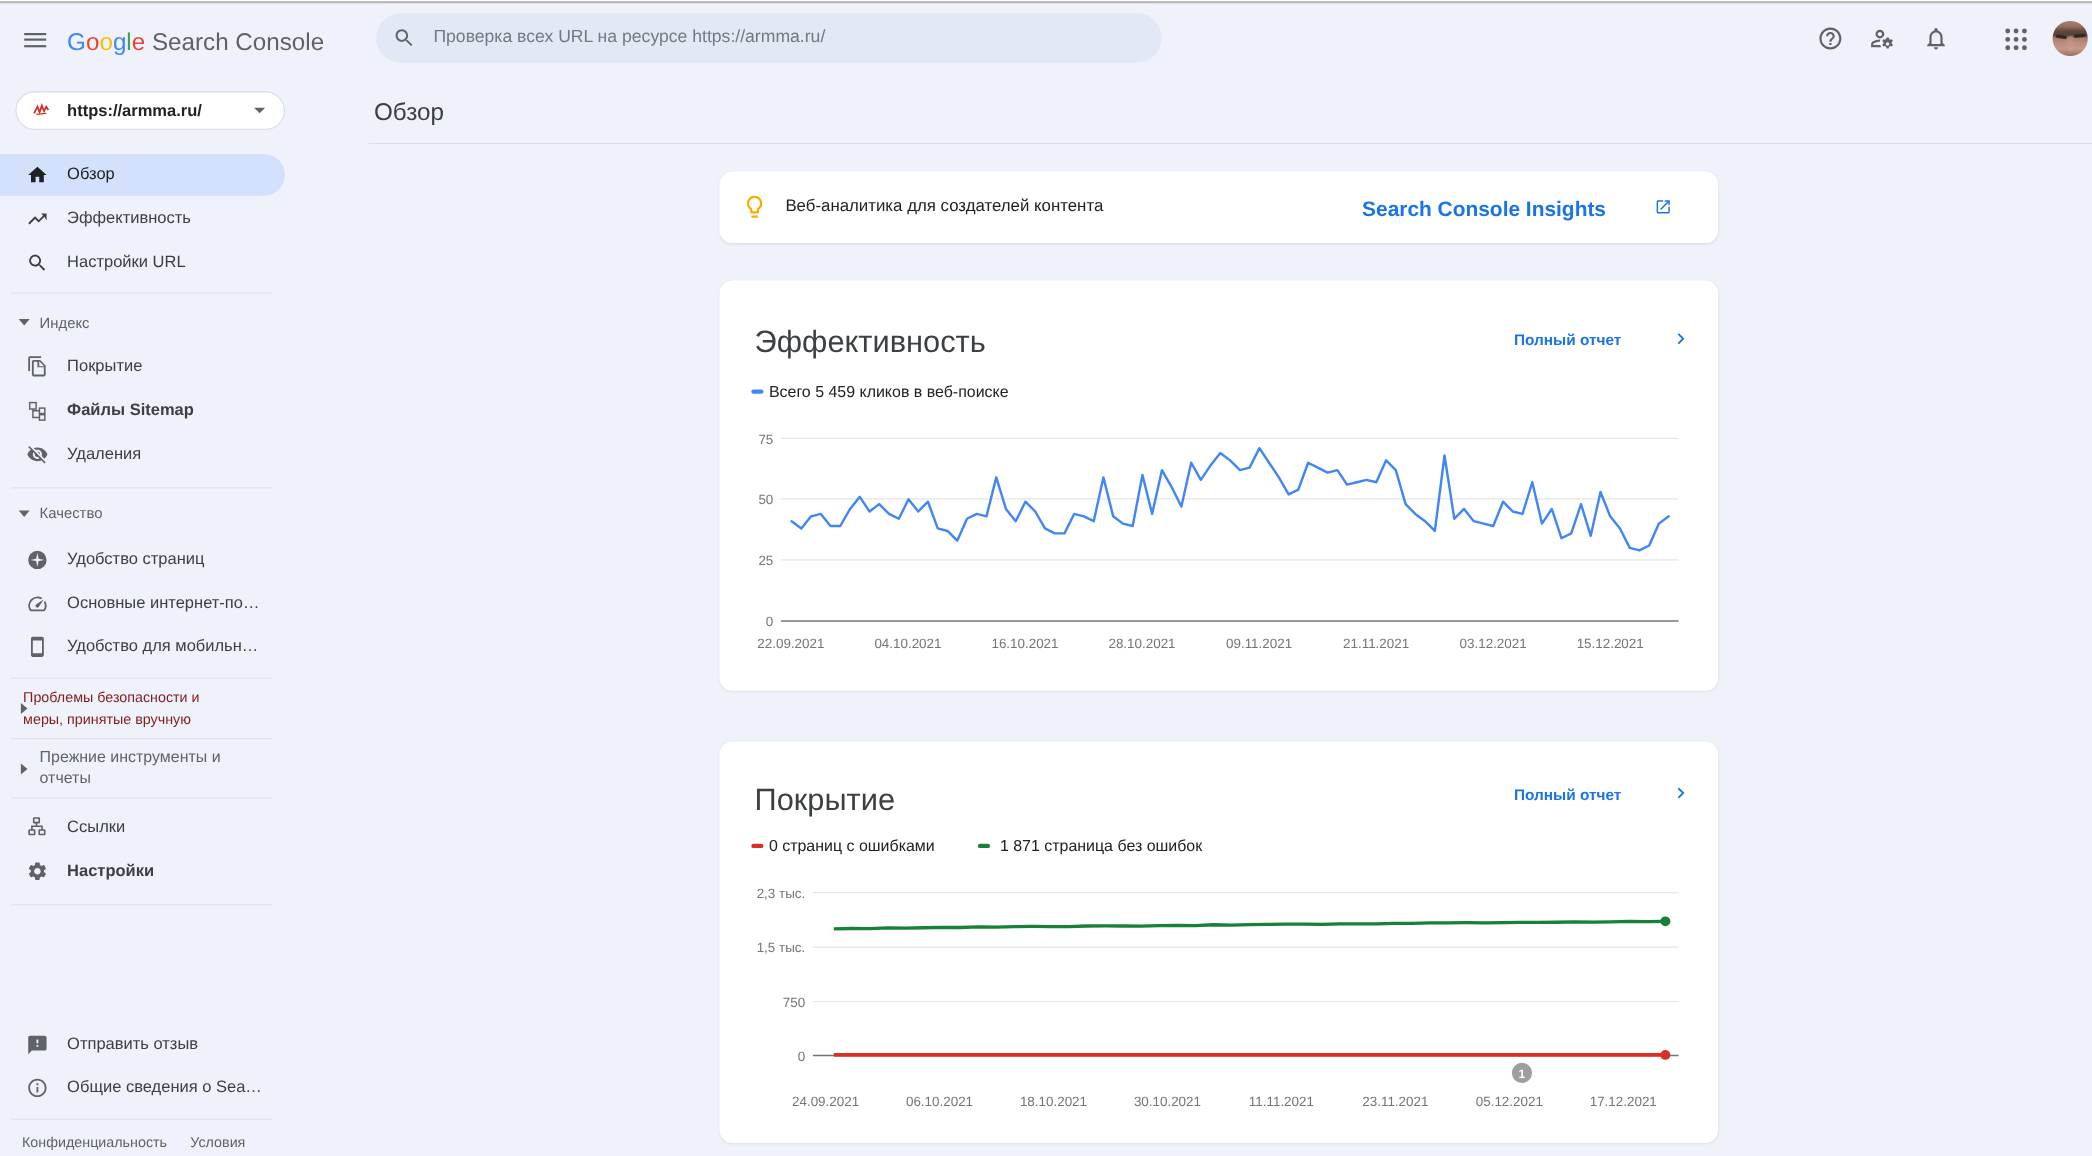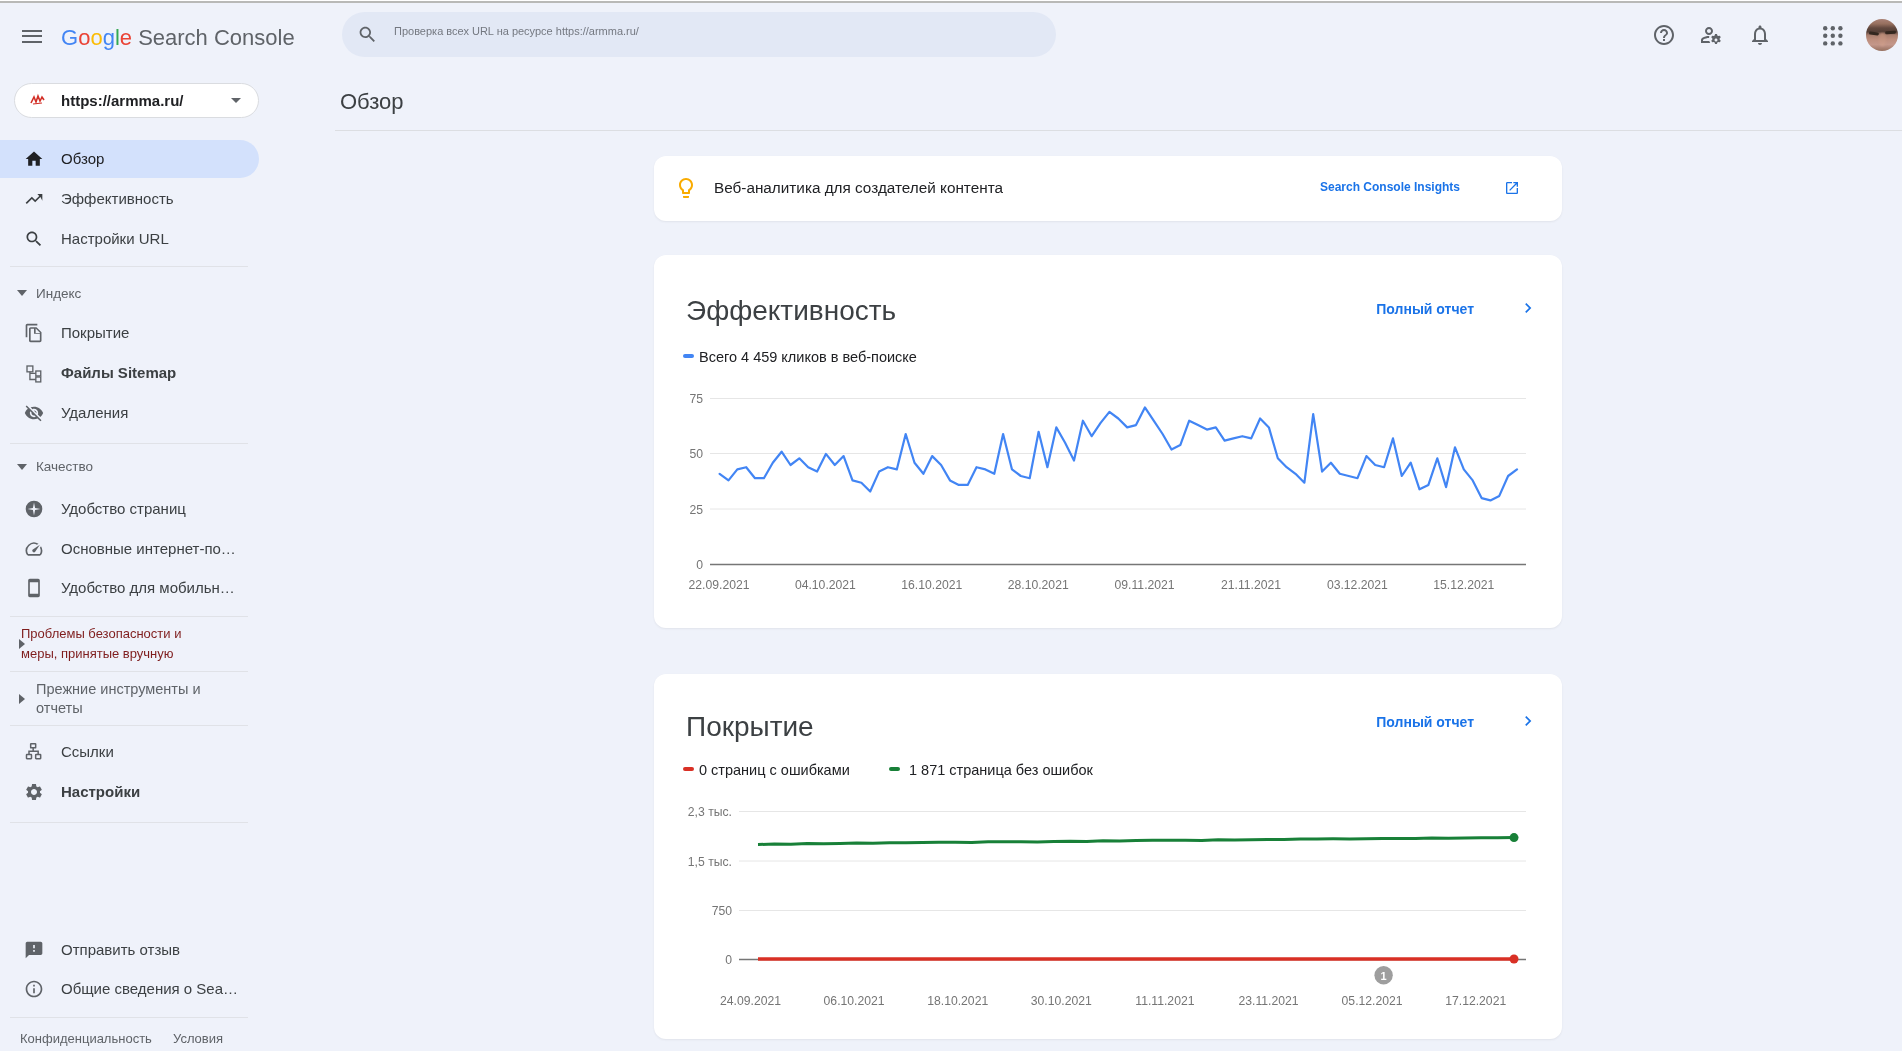--- a/index.html
+++ b/index.html
@@ -19,21 +19,21 @@
 <div style="position:absolute;left:22px;top:29.5px;width:20px;height:2px;background:#5f6368"></div>
     <div style="position:absolute;left:22px;top:35px;width:20px;height:2px;background:#5f6368"></div>
     <div style="position:absolute;left:22px;top:40.5px;width:20px;height:2px;background:#5f6368"></div>
     <div style="position:absolute;left:61px;top:25px;font-size:22px;line-height:26px;letter-spacing:0;white-space:nowrap"><span style="color:#4285f4">G</span><span style="color:#ea4335">o</span><span style="color:#fbbc05">o</span><span style="color:#4285f4">g</span><span style="color:#34a853">l</span><span style="color:#ea4335">e</span><span style="color:#5f6368"> Search Console</span></div>
     <div style="position:absolute;left:342px;top:12px;width:714px;height:45px;border-radius:22.5px;background:#e2e8f5"></div>
     <div style="position:absolute;left:357px;top:24px">
       <svg class="ic" style="width:21px;height:21px;" viewBox="0 0 24 24" fill="#5f6368">
         <path d="M15.5 14h-.79l-.28-.27C15.41 12.59 16 11.11 16 9.5 16 5.91 13.09 3 9.5 3S3 5.91 3 9.5 5.91 16 9.5 16c1.61 0 3.09-.59 4.23-1.57l.27.28v.79l5 4.99L20.49 19l-4.99-5zm-6 0C7.01 14 5 11.99 5 9.5S7.01 5 9.5 5 14 7.01 14 9.5 11.99 14 9.5 14z"></path>
       </svg>
     </div>
-    <div style="position:absolute;left:394px;top:25px;font-size:11px;color:#747880">Проверка всех URL на ресурсе https://armma.ru/</div>
+    <div style="position:absolute;left:394px;top:25px;font-size:16px;color:#747880">Проверка всех URL на ресурсе https://armma.ru/</div>
     <div style="position:absolute;left:1651.5px;top:23px">
       <svg class="ic" style="width:24px;height:24px;" viewBox="0 0 24 24" fill="#5f6368">
         <path d="M11 16h2v2h-2zm1-14C6.48 2 2 6.48 2 12s4.48 10 10 10 10-4.48 10-10S17.52 2 12 2zm0 18c-4.41 0-8-3.59-8-8s3.59-8 8-8 8 3.59 8 8-3.59 8-8 8zm0-14c-2.21 0-4 1.79-4 4h2c0-1.1.9-2 2-2s2 .9 2 2c0 2-3 1.75-3 5h2c0-2.25 3-2.5 3-5 0-2.21-1.79-4-4-4z"></path>
       </svg>
     </div>
     <div style="position:absolute;left:1699.0px;top:23px">
       <svg class="ic" style="width:24px;height:24px;" viewBox="0 0 24 24" fill="#5f6368">
         <path d="M4 18v-.65c0-.34.16-.66.41-.81C6.1 15.53 8.03 15 10 15c.03 0 .05 0 .08.01l.2-1.99c-.09-.01-.18-.02-.28-.02-2.42 0-4.68.67-6.61 1.82-.88.52-1.39 1.5-1.39 2.53V20h9.26c-.42-.6-.75-1.28-.97-2H4zm6-6c2.21 0 4-1.79 4-4s-1.79-4-4-4-4 1.79-4 4 1.79 4 4 4zm0-6c1.1 0 2 .9 2 2s-.9 2-2 2-2-.9-2-2 .9-2 2-2zm10.75 10c0-.22-.03-.42-.06-.63l1.14-1.01-1-1.73-1.45.49c-.32-.27-.68-.48-1.08-.63L18 11h-2l-.3 1.49c-.4.15-.76.36-1.08.63l-1.45-.49-1 1.73 1.14 1.01c-.03.21-.06.41-.06.63s.03.42.06.63l-1.14 1.01 1 1.73 1.45-.49c.32.27.68.48 1.08.63L16 21h2l.3-1.49c.4-.15.76-.36 1.08-.63l1.45.49 1-1.73-1.14-1.01c.03-.21.06-.41.06-.63zM17 15.5c.83 0 1.5.67 1.5 1.5s-.67 1.5-1.5 1.5-1.5-.67-1.5-1.5.67-1.5 1.5-1.5z"></path>
       </svg>
     </div>
@@ -179,36 +179,36 @@
     <div style="position:absolute;left:173px;top:1031px;font-size:13px;color:#5f6368">Условия</div>
 <div style="position:absolute;left:340px;top:89px;font-size:22px;color:#3c4043">Обзор</div>
     <div style="position:absolute;left:335px;top:130px;width:1567px;height:1px;background:#dcdee2"></div>
     <div class="card" style="left:654px;top:156px;width:908px;height:65px"></div>
     <div style="position:absolute;left:674px;top:176px">
       <svg class="ic" style="width:24px;height:24px;" viewBox="0 0 24 24" fill="#f9ab00">
         <path d="M9 21c0 .55.45 1 1 1h4c.55 0 1-.45 1-1v-1H9v1zm3-19C8.14 2 5 5.14 5 9c0 2.38 1.19 4.47 3 5.74V17c0 .55.45 1 1 1h6c.55 0 1-.45 1-1v-2.26c1.81-1.27 3-3.36 3-5.74 0-3.86-3.14-7-7-7zm2.85 11.1l-.85.6V16h-4v-2.3l-.85-.6C7.8 12.16 7 10.63 7 9c0-2.76 2.24-5 5-5s5 2.24 5 5c0 1.63-.8 3.16-2.15 4.1z"></path>
       </svg>
     </div>
     <div style="position:absolute;left:714px;top:179px;font-size:15.3px;color:#202124">Веб-аналитика для создателей контента</div>
-    <div style="position:absolute;right:407px;top:180px;font-size:12px;font-weight:700;color:#1a73e8">Search Console Insights</div>
+    <div style="position:absolute;right:407px;top:180px;font-size:19px;font-weight:700;color:#1a73e8">Search Console Insights</div>
     <div style="position:absolute;left:1504px;top:180px">
       <svg class="ic" style="width:16px;height:16px;" viewBox="0 0 24 24" fill="#1a73e8">
         <path d="M19 19H5V5h7V3H5c-1.11 0-2 .9-2 2v14c0 1.1.89 2 2 2h14c1.1 0 2-.9 2-2v-7h-2v7zM14 3v2h3.59l-9.83 9.83 1.41 1.41L19 6.41V10h2V3h-7z"></path>
       </svg>
     </div>
     <div class="card" style="left:654px;top:255px;width:908px;height:373px"></div>
     <div style="position:absolute;left:686px;top:295px;font-size:28px;color:#3c4043">Эффективность</div>
     <div style="position:absolute;right:393px;top:301px;font-size:14px;font-weight:700;color:#1a73e8">Полный отчет</div>
     <div style="position:absolute;left:1518px;top:298px">
       <svg class="ic" style="width:20px;height:20px;" viewBox="0 0 24 24" fill="#1a73e8">
         <path d="M10 6L8.59 7.41 13.17 12l-4.58 4.59L10 18l6-6z"></path>
       </svg>
     </div>
     <div style="position:absolute;left:683px;top:354px;width:11px;height:4px;border-radius:2px;background:#4285f4"></div>
-    <div style="position:absolute;left:699px;top:349px;font-size:14.5px;color:#202124">Всего 4 459 кликов в веб-поиске</div>
+    <div style="position:absolute;left:699px;top:349px;font-size:14.5px;color:#202124">Всего 5 459 кликов в веб-поиске</div>
     <svg style="position:absolute;left:654px;top:255px" width="908" height="373" font-family="Liberation Sans, sans-serif">
       <line x1="56" y1="143.5" x2="872" y2="143.5" stroke="#e6e6e6" stroke-width="1"></line>
       <line x1="56" y1="198.5" x2="872" y2="198.5" stroke="#e6e6e6" stroke-width="1"></line>
       <line x1="56" y1="254.0" x2="872" y2="254.0" stroke="#e6e6e6" stroke-width="1"></line>
       <line x1="56" y1="309.5" x2="872" y2="309.5" stroke="#767676" stroke-width="1.4"></line>
       <text x="49" y="148.2" text-anchor="end" class="ax">75</text>
       <text x="49" y="203.2" text-anchor="end" class="ax">50</text>
       <text x="49" y="258.7" text-anchor="end" class="ax">25</text>
       <text x="49" y="314.2" text-anchor="end" class="ax">0</text>
       <text x="65.0" y="334" text-anchor="middle" class="ax">22.09.2021</text>

